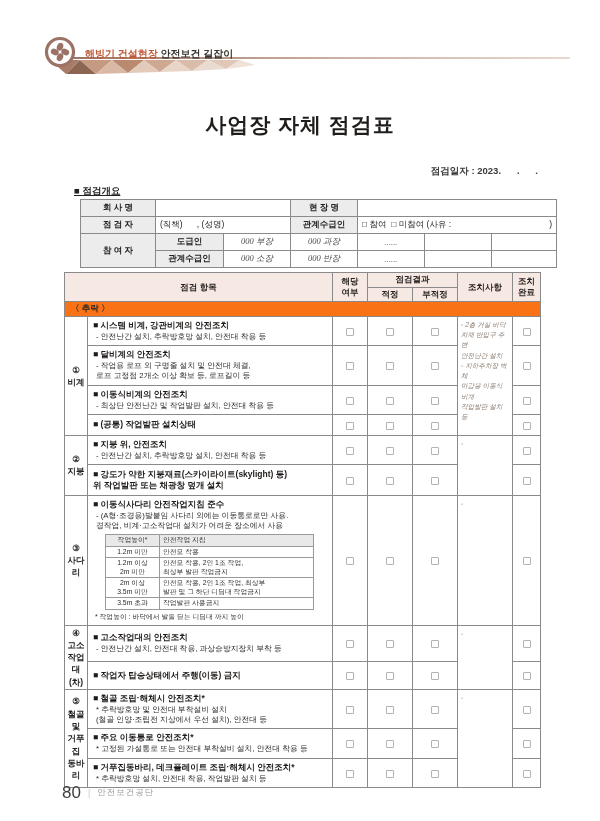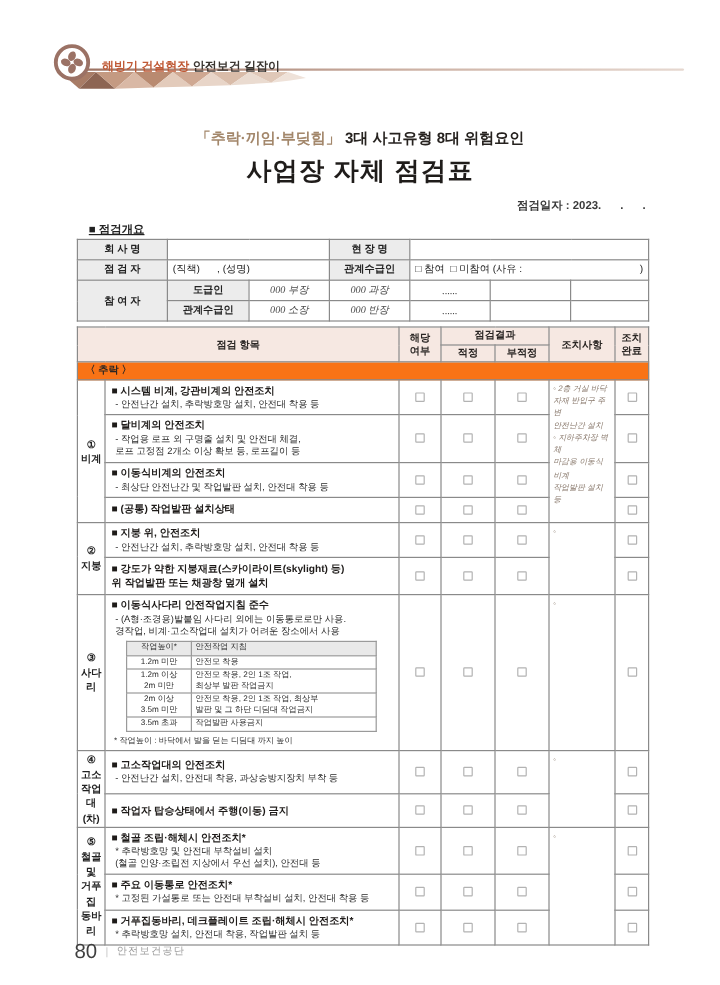--- a/index.html
+++ b/index.html
@@ -21,21 +21,21 @@
 
   
   .title-block { position:absolute; top:107px; left:0; width:100%; text-align:center; }
   .title-sub { font-size:12.5px; font-weight:bold; color:#26221f; }
   .title-sub .accent { color:#a3876b; }
   .title-main { font-size:21px; font-weight:bold; color:#1f1c1a; margin-top:4px; letter-spacing:1px; }
   .date { position:absolute; top:165px; right:62px; font-size:9.5px; font-weight:bold; color:#3a3a3a; white-space:pre; }
 
   
   .ov-heading { position:absolute; top:185px; left:74px; font-size:9.5px; font-weight:bold; color:#222;text-decoration:underline; }
-  table.ov { position:absolute; top:199px; left:64px; width:476px; border-collapse:collapse; table-layout:fixed; font-size:8.5px;padding-left:48px; }
+  table.ov { position:absolute; top:199px; left:80px; width:476px; border-collapse:collapse; table-layout:fixed; font-size:8.5px;padding-left:48px; }
   table.ov td { border:1px solid #8a8a8a; height:17px; padding:0 4px; overflow:hidden; }
   table.ov td.lbl { background:#ececec; text-align:center; font-weight:bold; padding:0 2px; }
   table.ov td.val { white-space:pre; }
   table.ov td.rel { }
   .rel-flex { display:flex; justify-content:space-between; white-space:pre; }
   td.ital { font-style:italic; color:#4c4c4c; text-align:center; font-family:"Liberation Serif", serif; }
 
   
   table.main { position:absolute; top:272px; left:64px; width:476px; border-collapse:collapse; table-layout:fixed;padding-left:28px; }
   table.main th, table.main td { border:1px solid #8a8a8a; }
@@ -93,21 +93,20 @@
       <polygon points="94,0 126,0 110,12" fill="#cfa892"></polygon>
       <polygon points="110,12 126,0 142,11" fill="#e8d5c8"></polygon>
       <polygon points="126,0 158,0 142,11" fill="#d9bca9"></polygon>
       <polygon points="142,11 158,0 176,9" fill="#eadbd0"></polygon>
       <polygon points="158,0 190,0 176,9" fill="#e0c8b8"></polygon>
       <polygon points="176,9 190,0 205,5 192,7" fill="#efe2d9"></polygon>
     </svg>
   </div>
 
   <div class="title-block">
-    <div class="title-sub"><span class="accent">「추락·끼임·부딪힘」</span> <span>3대 사고유형 8대 위험요인</span></div>
     <div class="title-main">사업장 자체 점검표</div>
   </div>
   <div class="date">점검일자 : 2023.      .      .</div>
 
   <div class="ov-heading">■ 점검개요</div>
   <table class="ov">
     <colgroup>
       <col style="width:75px">
         <col style="width:68px">
         <col style="width:67px">

